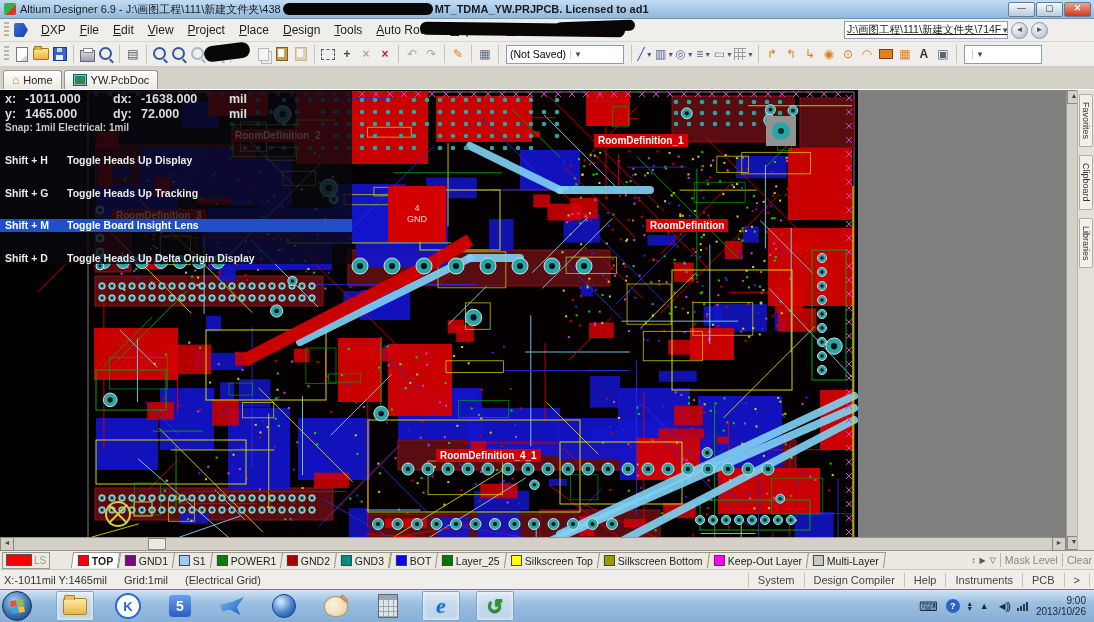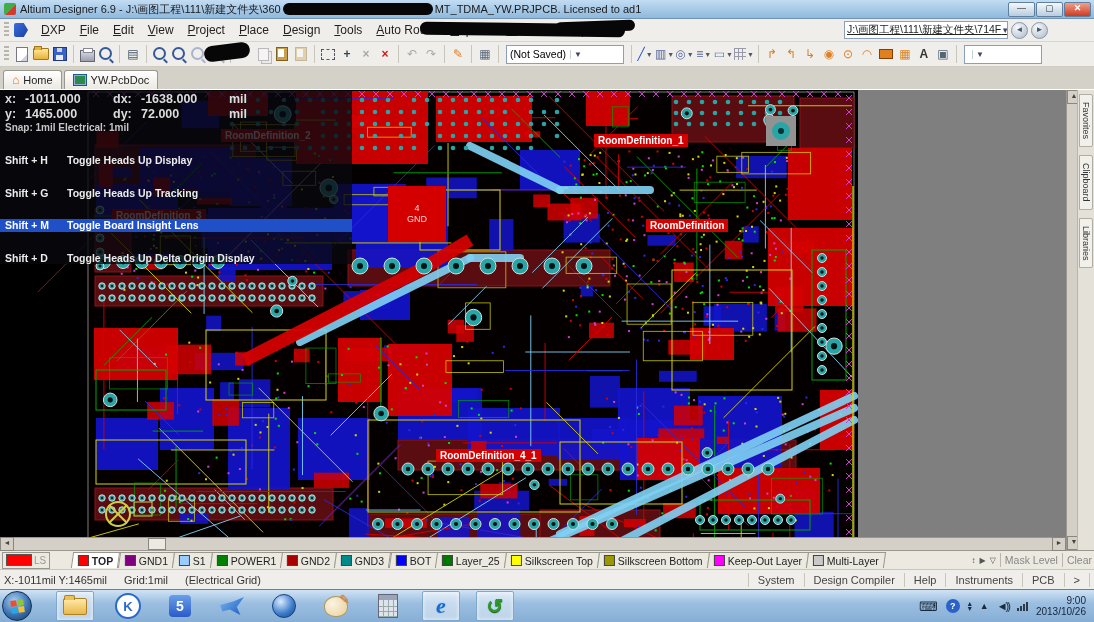--- a/index.html
+++ b/index.html
@@ -1,21 +1,21 @@
 <!DOCTYPE html>
 <html><head>
 <meta charset="utf-8">
 <style>
   html,body{margin:0;padding:0;background:#000;}
   #app{width:1094px;height:622px;display:flex;flex-direction:column;font-family:"Liberation Sans",sans-serif;overflow:hidden;position:relative;background:#f0eeea;}
   
   .titlebar{height:18px;background:linear-gradient(#c3dcf4,#8fb8dc);display:flex;align-items:center;font-size:11px;color:#1a1a1a;padding:0 4px;position:relative;border-bottom:1px solid #6f94b8;}
   .altium-logo{width:12px;height:12px;border-radius:2px;background:linear-gradient(135deg,#3fae49 55%,#d23a2e 55%);margin-right:4px;flex:0 0 auto;}
   .titlebar .t-left{white-space:nowrap;}
-  .titlebar .t-right{white-space:nowrap;}
+  .titlebar .t-right{white-space:nowrap;font-weight:bold;}
   .winbtns{position:absolute;right:3px;top:2px;display:flex;gap:1px;}
   .winbtn{width:25px;height:13px;border:1px solid #5f7f9f;border-radius:2px;background:linear-gradient(#f4f8fc,#b8cde0);font-size:9px;line-height:11px;text-align:center;color:#333;}
   .winbtn.close{background:linear-gradient(#f0a088,#cf3a22);color:#fff;font-weight:bold;}
   
   .menubar{height:22px;background:#f0eeea;display:flex;align-items:center;font-size:12px;color:#222;border-bottom:1px solid #d8d5cc;position:relative;padding-left:4px;}
   .grip{width:5px;height:16px;margin-right:3px;background:repeating-linear-gradient(#b8b5ac 0 2px,transparent 2px 4px);}
   .dxp-icon{width:14px;height:14px;background:linear-gradient(135deg,#3a6fd8,#1a3fa8);border-radius:2px;margin:0 6px 0 2px;clip-path:polygon(0 0,70% 0,100% 50%,70% 100%,0 100%);}
   .menu-item{padding:2px 7px;white-space:nowrap;}
   .menu-item u{text-decoration:underline;}
   .addr-wrap{position:absolute;right:46px;top:2px;display:flex;align-items:center;gap:3px;}
@@ -127,21 +127,21 @@
   
   .scrib{position:absolute;background:#070707;z-index:50;}
 </style>
 </head>
 <body>
 
 <div id="app">
 
   <div class="titlebar">
     <span class="altium-logo"></span>
-    <span class="t-left">Altium Designer 6.9 - J:\画图工程\111\新建文件夹\360</span>
+    <span class="t-left">Altium Designer 6.9 - J:\画图工程\111\新建文件夹\438</span>
     <span class="scrib" style="position:static;display:inline-block;width:150px;height:12px;border-radius:6px;margin:0 2px;"></span>
     <span class="t-right">MT_TDMA_YW.PRJPCB. Licensed to ad1</span>
     <div class="winbtns">
       <div class="winbtn">—</div>
       <div class="winbtn">▢</div>
       <div class="winbtn close">✕</div>
     </div>
   </div>
 
   <div class="menubar">
@@ -2065,21 +2065,21 @@
                 <span class="act">Toggle Board Insight Lens</span>
               </div>
               <div class="hud-sc">
                 <span class="keys">Shift + D</span>
                 <span class="act">Toggle Heads Up Delta Origin Display</span>
               </div>
             </div>
         </div>
 
         <div id="rooms">
-            <div class="room-label" style="left: 221px; top: 39px;">RoomDefinition_2</div>
+            <div class="room-label" style="left: 231px; top: 39px;">RoomDefinition_2</div>
             <div class="room-label" style="left: 594px; top: 44px;">RoomDefinition_1</div>
             <div class="room-label" style="left: 112px; top: 119px;">RoomDefinition_3</div>
             <div class="room-label" style="left: 646px; top: 129px;">RoomDefinition</div>
             <div class="room-label" style="left: 436px; top: 359px;">RoomDefinition_4_1</div>
           </div>
         <div class="gnd-block" id="gnd-block" style="left: 388px; top: 96px;">
           <span>4</span>
           <span>GND</span>
         </div>
       </div>

